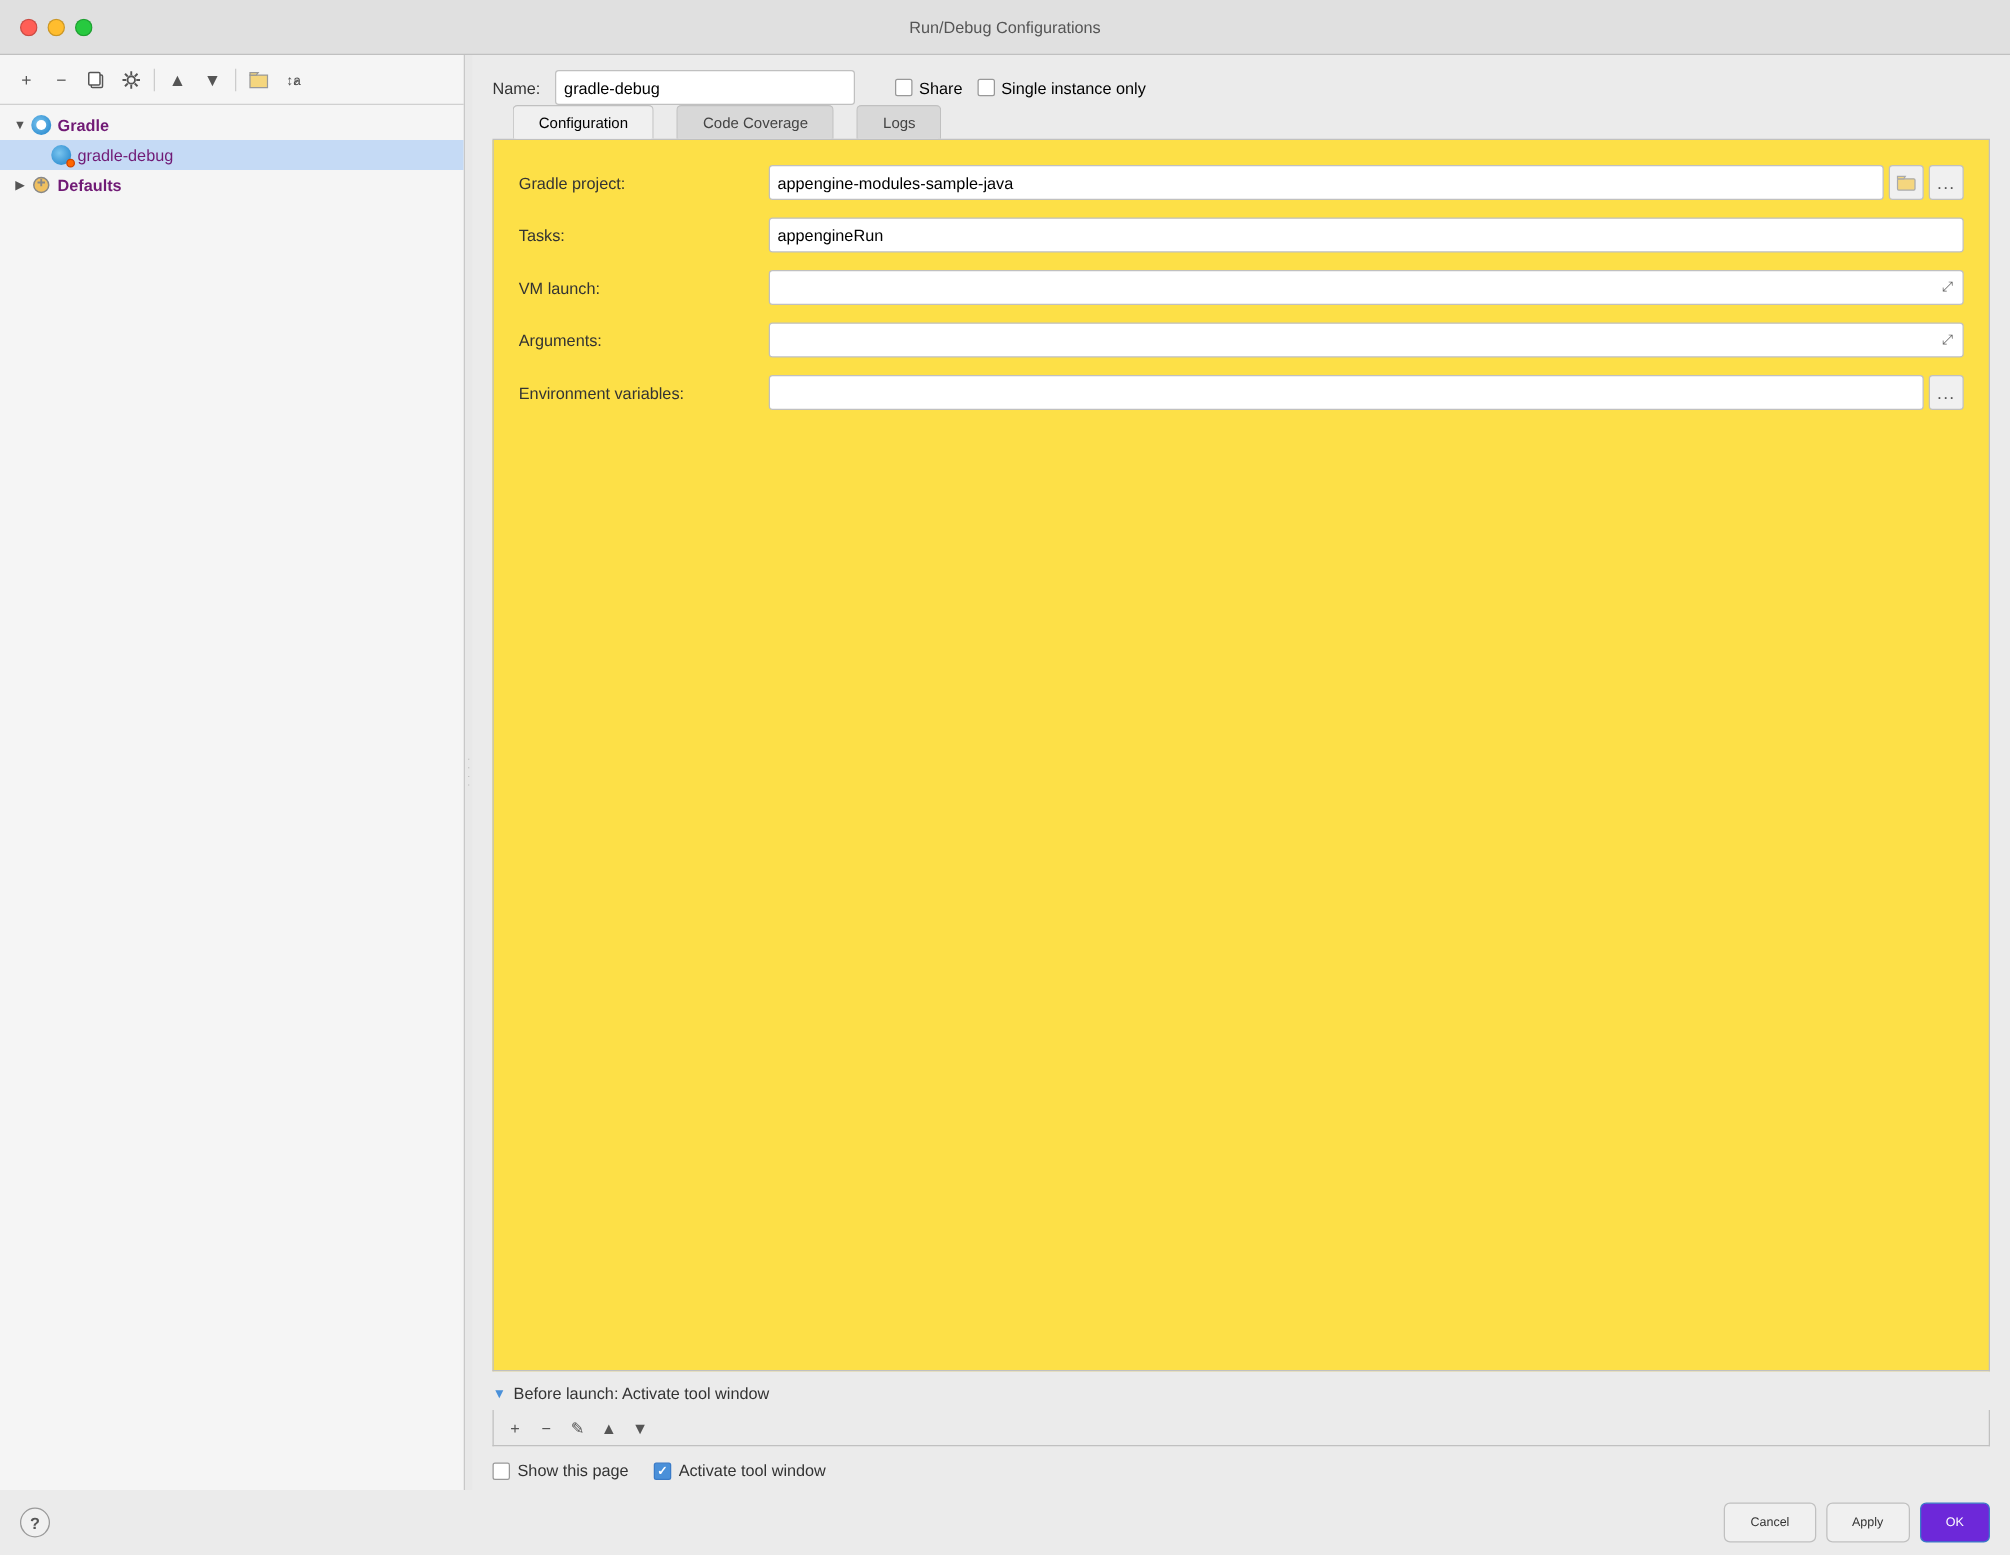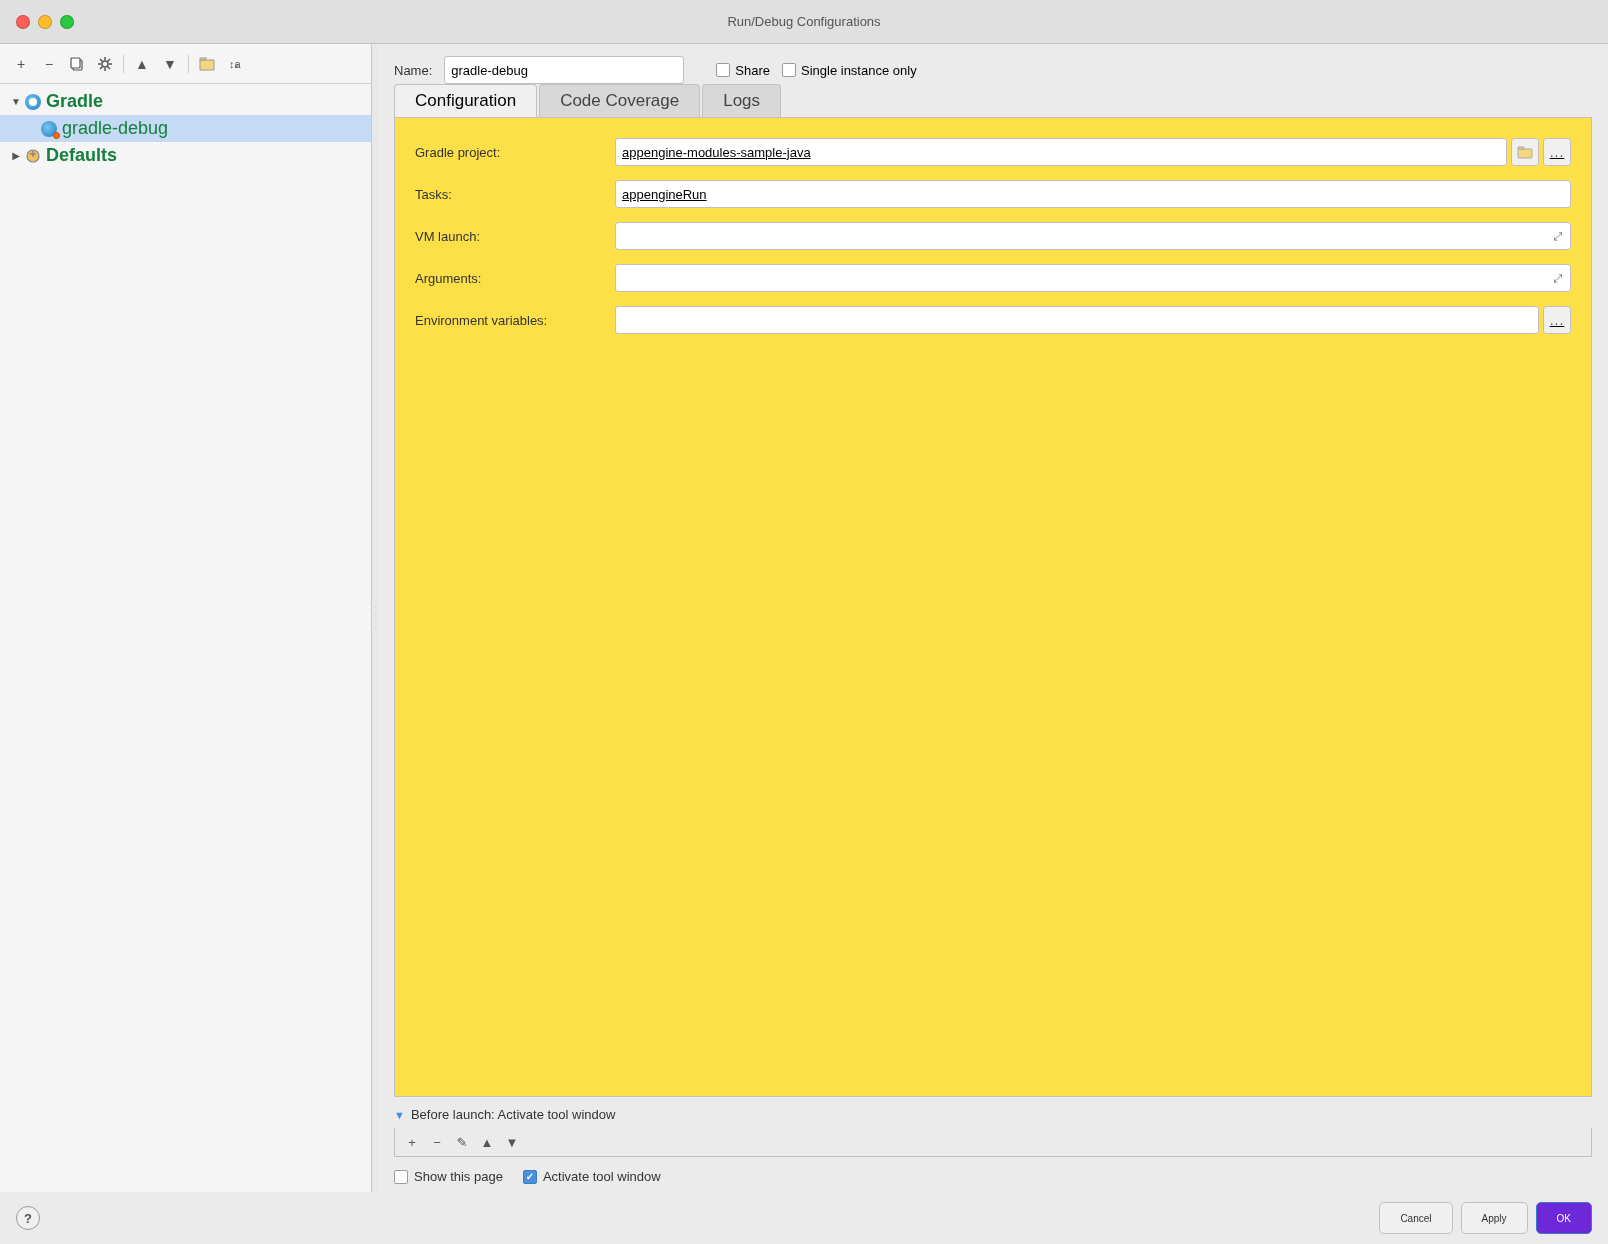--- a/index.html
+++ b/index.html
@@ -126,22 +126,22 @@
     .gradle-icon {
       width: 16px;
       height: 16px;
       border-radius: 50%;
       background: radial-gradient(circle at 40% 40%, #7ac5ef, #1a7ec8);
       display: flex;
       align-items: center;
       justify-content: center;
     }
     .tree-label {
-      font-size: 18px;
-      color: #15803d;
+      font-size: 13px;
+      color: #701a75;
     }
     .tree-group { font-weight: 600; }
 
     
     .right-panel {
       flex: 1;
       display: flex;
       flex-direction: column;
       padding: 12px 16px 0 16px;
       background: #ebebeb;
@@ -202,24 +202,25 @@
       border-bottom: 1px solid #c0c0c0;
       margin-bottom: 0;
       flex-shrink: 0;
     }
     .tab {
       padding: 6px 20px;
       border: 1px solid #c0c0c0;
       border-bottom: none;
       background: #d8d8d8;
       cursor: pointer;
-      font-size: 17px;
+      font-size: 12px;
       color: #444;
       border-radius: 4px 4px 0 0;
       margin-right: 2px;
+      margin-left: 16px;
     }
     .tab.active {
       background: #f0f0f0;
       color: #000;
       font-weight: 500;
     }
 
     
     .config-panel {
       background: #fde047;
@@ -239,21 +240,20 @@
       width: 200px;
       font-size: 13px;
       color: #333;
       flex-shrink: 0;
     }
     .form-input-wrapper {
       flex: 1;
       display: flex;
       align-items: flex-end;
       gap: 4px;
-      text-decoration: underline;
     }
     .form-input {
       flex: 1;
       height: 28px;
       border: 1px solid #c0c0c0;
       border-radius: 3px;
       padding: 0 6px;
       font-size: 13px;
       background: white;
       outline: none;

